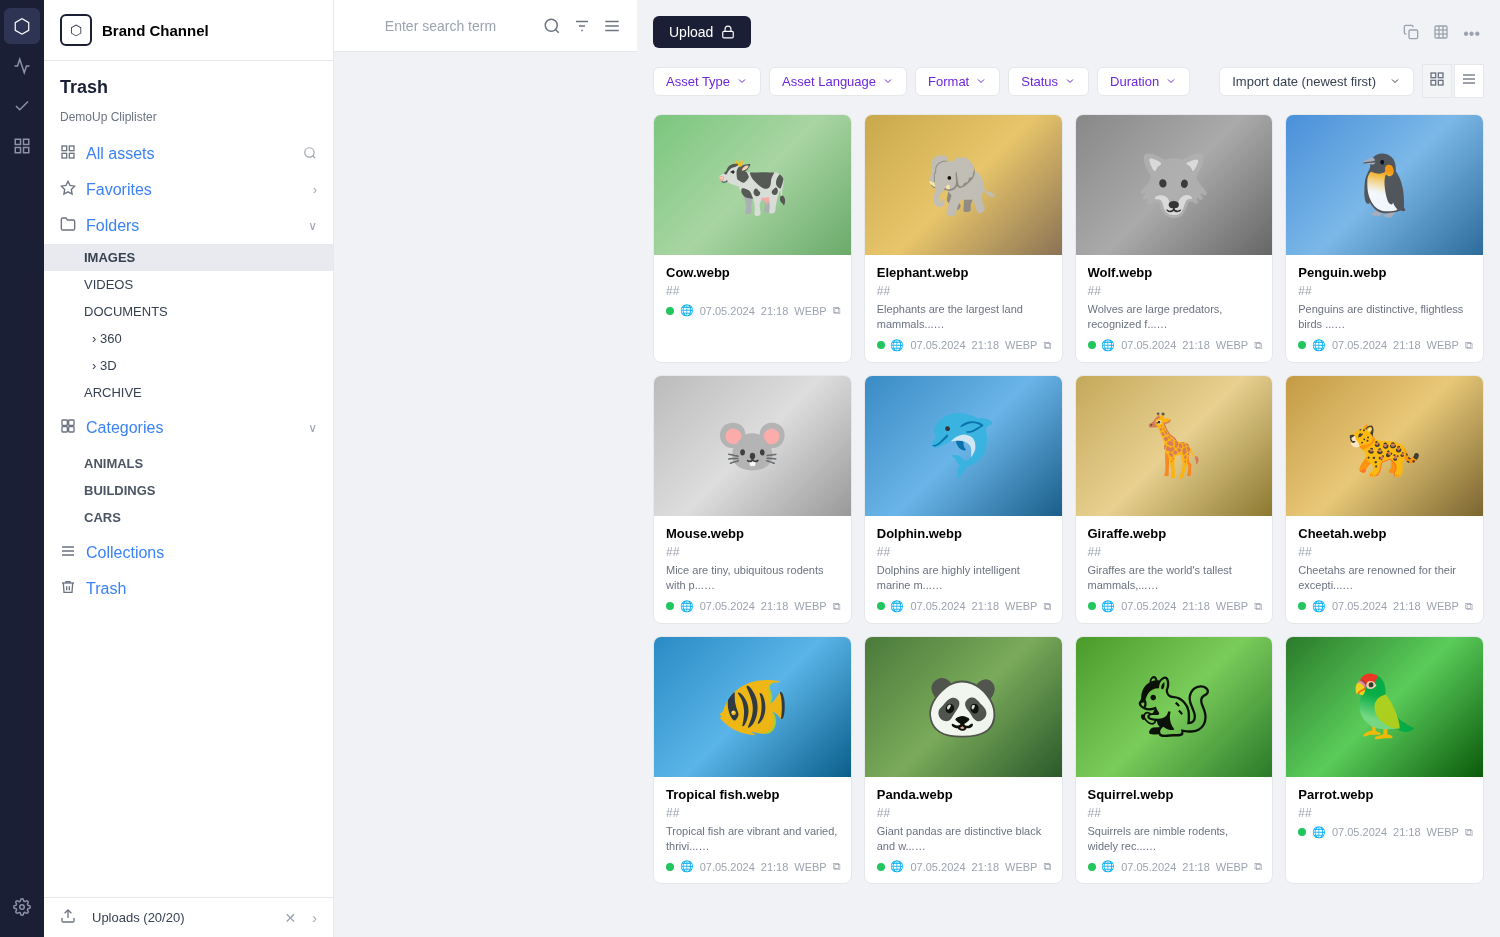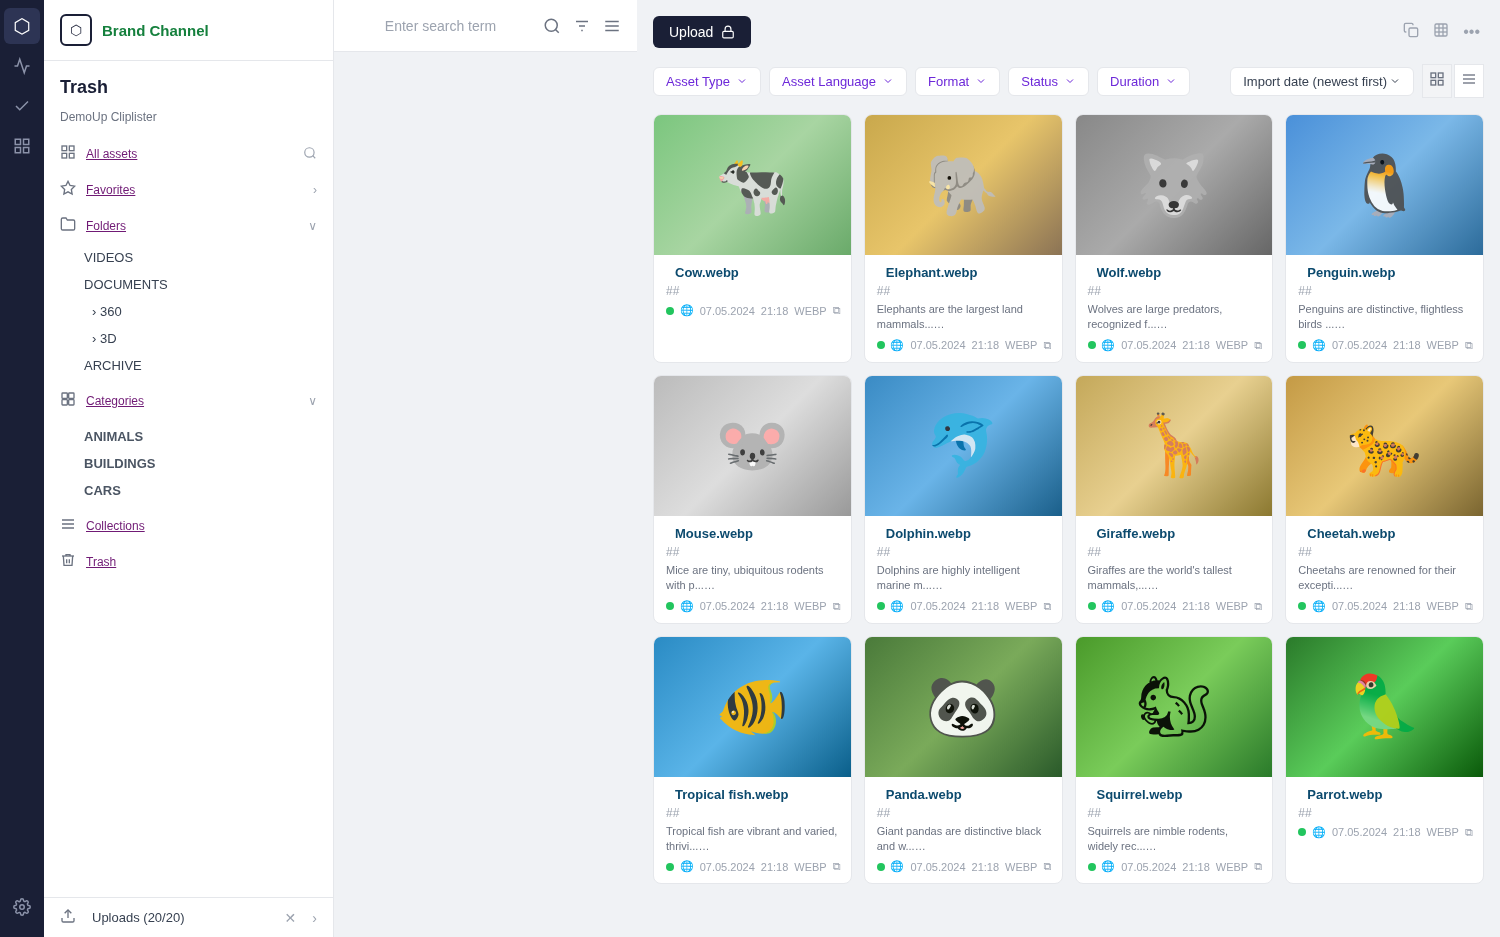--- a/index.html
+++ b/index.html
@@ -60,21 +60,21 @@
       border-radius: 6px;
       display: flex;
       align-items: center;
       justify-content: center;
       font-size: 14px;
       color: #1a1f36;
     }
     .sidebar-brand {
       font-weight: 600;
       font-size: 15px;
-      color: #15803d;
+      color: #000000;
     }
     .sidebar-content { padding: 16px 0; flex: 1; }
     .sidebar-section-title {
       font-size: 18px;
       font-weight: 700;
       color: #1a1f36;
       padding: 0 16px 12px;
     }
     .sidebar-subtitle {
       font-size: 12px;
@@ -86,21 +86,21 @@
       align-items: center;
       gap: 10px;
       padding: 8px 16px;
       cursor: pointer;
       color: #374151;
       font-size: 14px;
       border-radius: 0;
     }
     .sidebar-item .icon { color: #6b7280; font-size: 16px; }
     .sidebar-item .chevron { margin-left: auto; color: #9ca3af; font-size: 12px; }
-    .sidebar-item .label { font-size: 12px; color: #701a75; text-decoration: underline; }
+    .sidebar-item .label { font-size: 16px; color: #3b82f6; }
     
     .folder-children { padding-left: 0; }
     .folder-child {
       padding: 6px 16px 6px 40px;
       font-size: 13px;
       font-weight: 500;
       color: #374151;
       cursor: pointer;
     }
     .folder-child.active { background: #e8eaf0; font-weight: 700; }
@@ -186,21 +186,21 @@
     .content {
       flex: 1;
       overflow-y: auto;
       padding: 16px;
       background: #f0f2f5;
     }
 
     
     .toolbar {
       display: flex;
-      align-items: center;
+      align-items: flex-end;
       gap: 14px;
       margin-bottom: 16px;
     }
     .upload-btn {
       background: #1a1f36;
       color: #fff;
       border: none;
       padding: 8px 16px;
       border-radius: 6px;
       font-size: 14px;
@@ -247,21 +247,21 @@
     .sort-btn {
       padding: 6px 12px;
       border: 1px solid #e5e7eb;
       border-radius: 6px;
       background: #fff;
       font-size: 13px;
       color: #374151;
       cursor: pointer;
       display: flex;
       align-items: center;
-      gap: 2px;
+      gap: 13px;
     }
     .grid-view-btns {
       display: flex;
       align-items: center;
       gap: 2px;
     }
     .grid-view-btn {
       padding: 6px;
       border: 1px solid #e5e7eb;
       background: #fff;
@@ -291,26 +291,25 @@
       display: flex;
       align-items: center;
       justify-content: center;
       overflow: hidden;
       position: relative;
     }
     .asset-info { padding: 10px 12px; }
     .asset-name {
       font-size: 13px;
       font-weight: 600;
-      color: #0c4a6e;
+      color: #000000;
       margin-bottom: 4px;
       white-space: nowrap;
       overflow: hidden;
       text-overflow: ellipsis;
-      margin-left: 9px;
     }
     .asset-hash {
       font-size: 12px;
       color: #9ca3af;
       margin-bottom: 4px;
     }
     .asset-desc {
       font-size: 11px;
       color: #6b7280;
       line-height: 1.4;
@@ -431,20 +430,21 @@
       <span class="icon">
         <svg width="16" height="16" viewBox="0 0 24 24" fill="none" stroke="currentColor" stroke-width="2">
             <path d="M22 19a2 2 0 0 1-2 2H4a2 2 0 0 1-2-2V5a2 2 0 0 1 2-2h5l2 3h9a2 2 0 0 1 2 2z"></path>
           </svg>
       </span>
       <span class="label">Folders</span>
       <span class="chevron">∨</span>
     </div>
 
     <div class="folder-children">
+      <div class="folder-child active">IMAGES</div>
       <div class="folder-child">VIDEOS</div>
       <div class="folder-child">DOCUMENTS</div>
       <div class="folder-child sub">› 360</div>
       <div class="folder-child sub">› 3D</div>
       <div class="folder-child">ARCHIVE</div>
     </div>
 
     <div class="sidebar-item" style="margin-top:4px;">
       <span class="icon">
         <svg width="16" height="16" viewBox="0 0 24 24" fill="none" stroke="currentColor" stroke-width="2">

